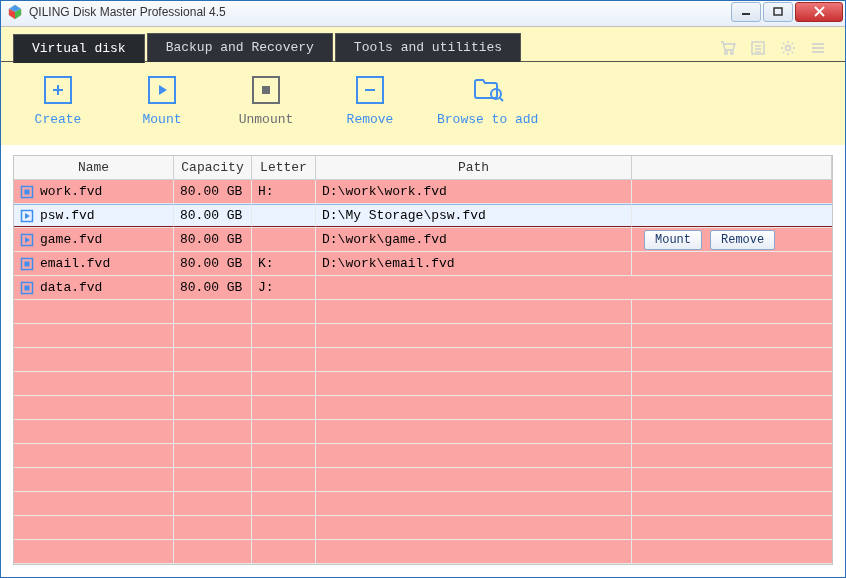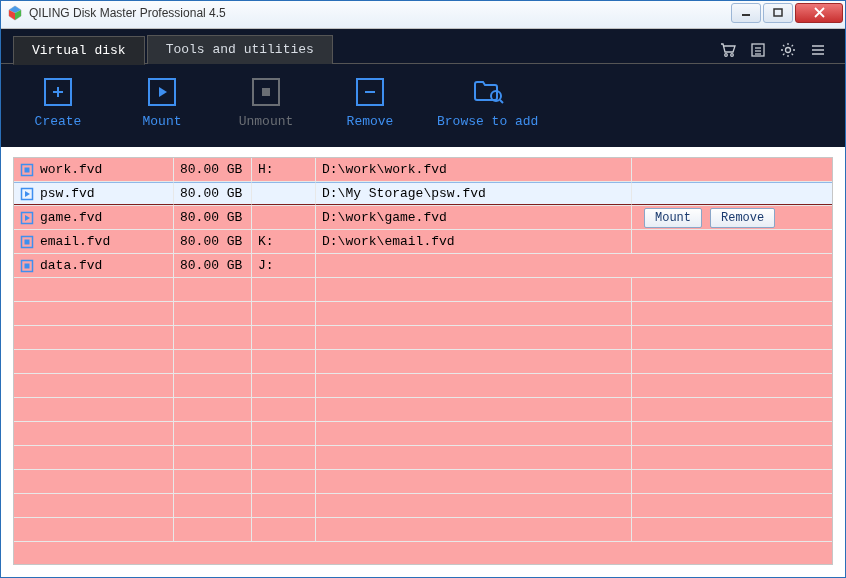--- a/index.html
+++ b/index.html
@@ -8,21 +8,21 @@
 .window { width: 846px; height: 578px; border: 1px solid #2a6fb8; background: #fff; display: flex; flex-direction: column; }
 
 .titlebar { height: 28px; background: linear-gradient(to bottom, #fafcfe, #e8f0f9); display: flex; align-items: center; padding: 0 2px 4px 6px; border-bottom: 1px solid #c0c0c0; }
 .titlebar-icon { width: 16px; height: 16px; margin-right: 6px; position: relative; }
 .titlebar-title { flex: 1; font-family: Tahoma, sans-serif; font-size: 12px; color: #333; }
 .titlebar-buttons { display: flex; gap: 2px; }
 .tb-btn { width: 30px; height: 20px; display: flex; align-items: center; justify-content: center; font-family: Arial, sans-serif; }
 .tb-min, .tb-max { background: linear-gradient(to bottom, #f5f8fc, #dce6f2); border: 1px solid #9cb6d6; border-radius: 3px; }
 .tb-close { width: 48px; background: linear-gradient(to bottom, #e77, #c83030); border: 1px solid #a02828; border-radius: 3px; color: #fff; }
 
-.dark-area { background: #0f172a; }
+.dark-area { background: #fef9c3; }
 
 .tabs-row { display: flex; align-items: center; padding: 6px 12px 0 12px; }
 .tab { padding: 6px 18px; color: #d8dde4; font-size: 13px; border: 1px solid #555; border-bottom: none; margin-right: 2px; background: #2e3238; cursor: pointer; }
 .tab.active { background: #26292e; color: #fff; border-bottom: 1px solid #26292e; position: relative; top: 1px; }
 .tabs-right { margin-left: auto; display: flex; gap: 12px; align-items: center; padding-right: 6px; }
 .tabs-right svg { display: block; }
 
 .toolbar { display: flex; padding: 14px 20px 18px 20px; gap: 30px; border-top: 1px solid #555; margin-top: -1px; }
 .tool-item { display: flex; flex-direction: column; align-items: center; gap: 8px; min-width: 74px; cursor: pointer; }
 .tool-icon { width: 28px; height: 28px; display: flex; align-items: center; justify-content: center; border: 2px solid; }
@@ -86,20 +86,21 @@
             <line x1="10" y1="1" x2="1" y2="10" stroke="#fff" stroke-width="1.8"></line>
           </svg>
       </div>
     </div>
   </div>
 
   <div class="dark-area">
     <div class="tabs-row">
       <div id="tabs-container" style="display: flex;">
           <div class="tab active">Virtual disk</div>
+          <div class="tab">Backup and Recovery</div>
           <div class="tab">Tools and utilities</div>
         </div>
       <div class="tabs-right">
         <span>
           <svg width="18" height="18" viewBox="0 0 18 18" fill="none" stroke="#c8cdd4" stroke-width="1.3">
             <path d="M2 3h2l2 8h8l2-6H5"></path>
               <circle cx="7" cy="14" r="1.3"></circle>
               <circle cx="13" cy="14" r="1.3"></circle>
           </svg>
         </span>
@@ -169,20 +170,27 @@
               <line x1="28" y1="22" x2="31" y2="25"></line>
             </svg>
           </div>
           <span class="tool-label">Browse to add</span>
         </div>
       </div>
   </div>
 
   <div class="content">
     <div class="grid-wrap">
+      <div class="grid-header">
+        <div class="gh-cell col-name">Name</div>
+        <div class="gh-cell col-cap">Capacity</div>
+        <div class="gh-cell col-letter">Letter</div>
+        <div class="gh-cell col-path">Path</div>
+        <div class="gh-cell col-actions"></div>
+      </div>
       <div class="grid-body" id="grid-body">
           <div class="grid-row">
             <div class="gc col-name">
               <span class="row-icon"><svg width="14" height="14" viewBox="0 0 14 14">
                   <rect x="1.5" y="1.5" width="11" height="11" fill="none" stroke="#3e8ff0" stroke-width="1.5"></rect>
                   <rect x="4.5" y="4.5" width="5" height="5" fill="#3e8ff0"></rect>
                 </svg></span>
               <span>work.fvd</span>
             </div>
             <div class="gc col-cap">80.00 GB</div>

